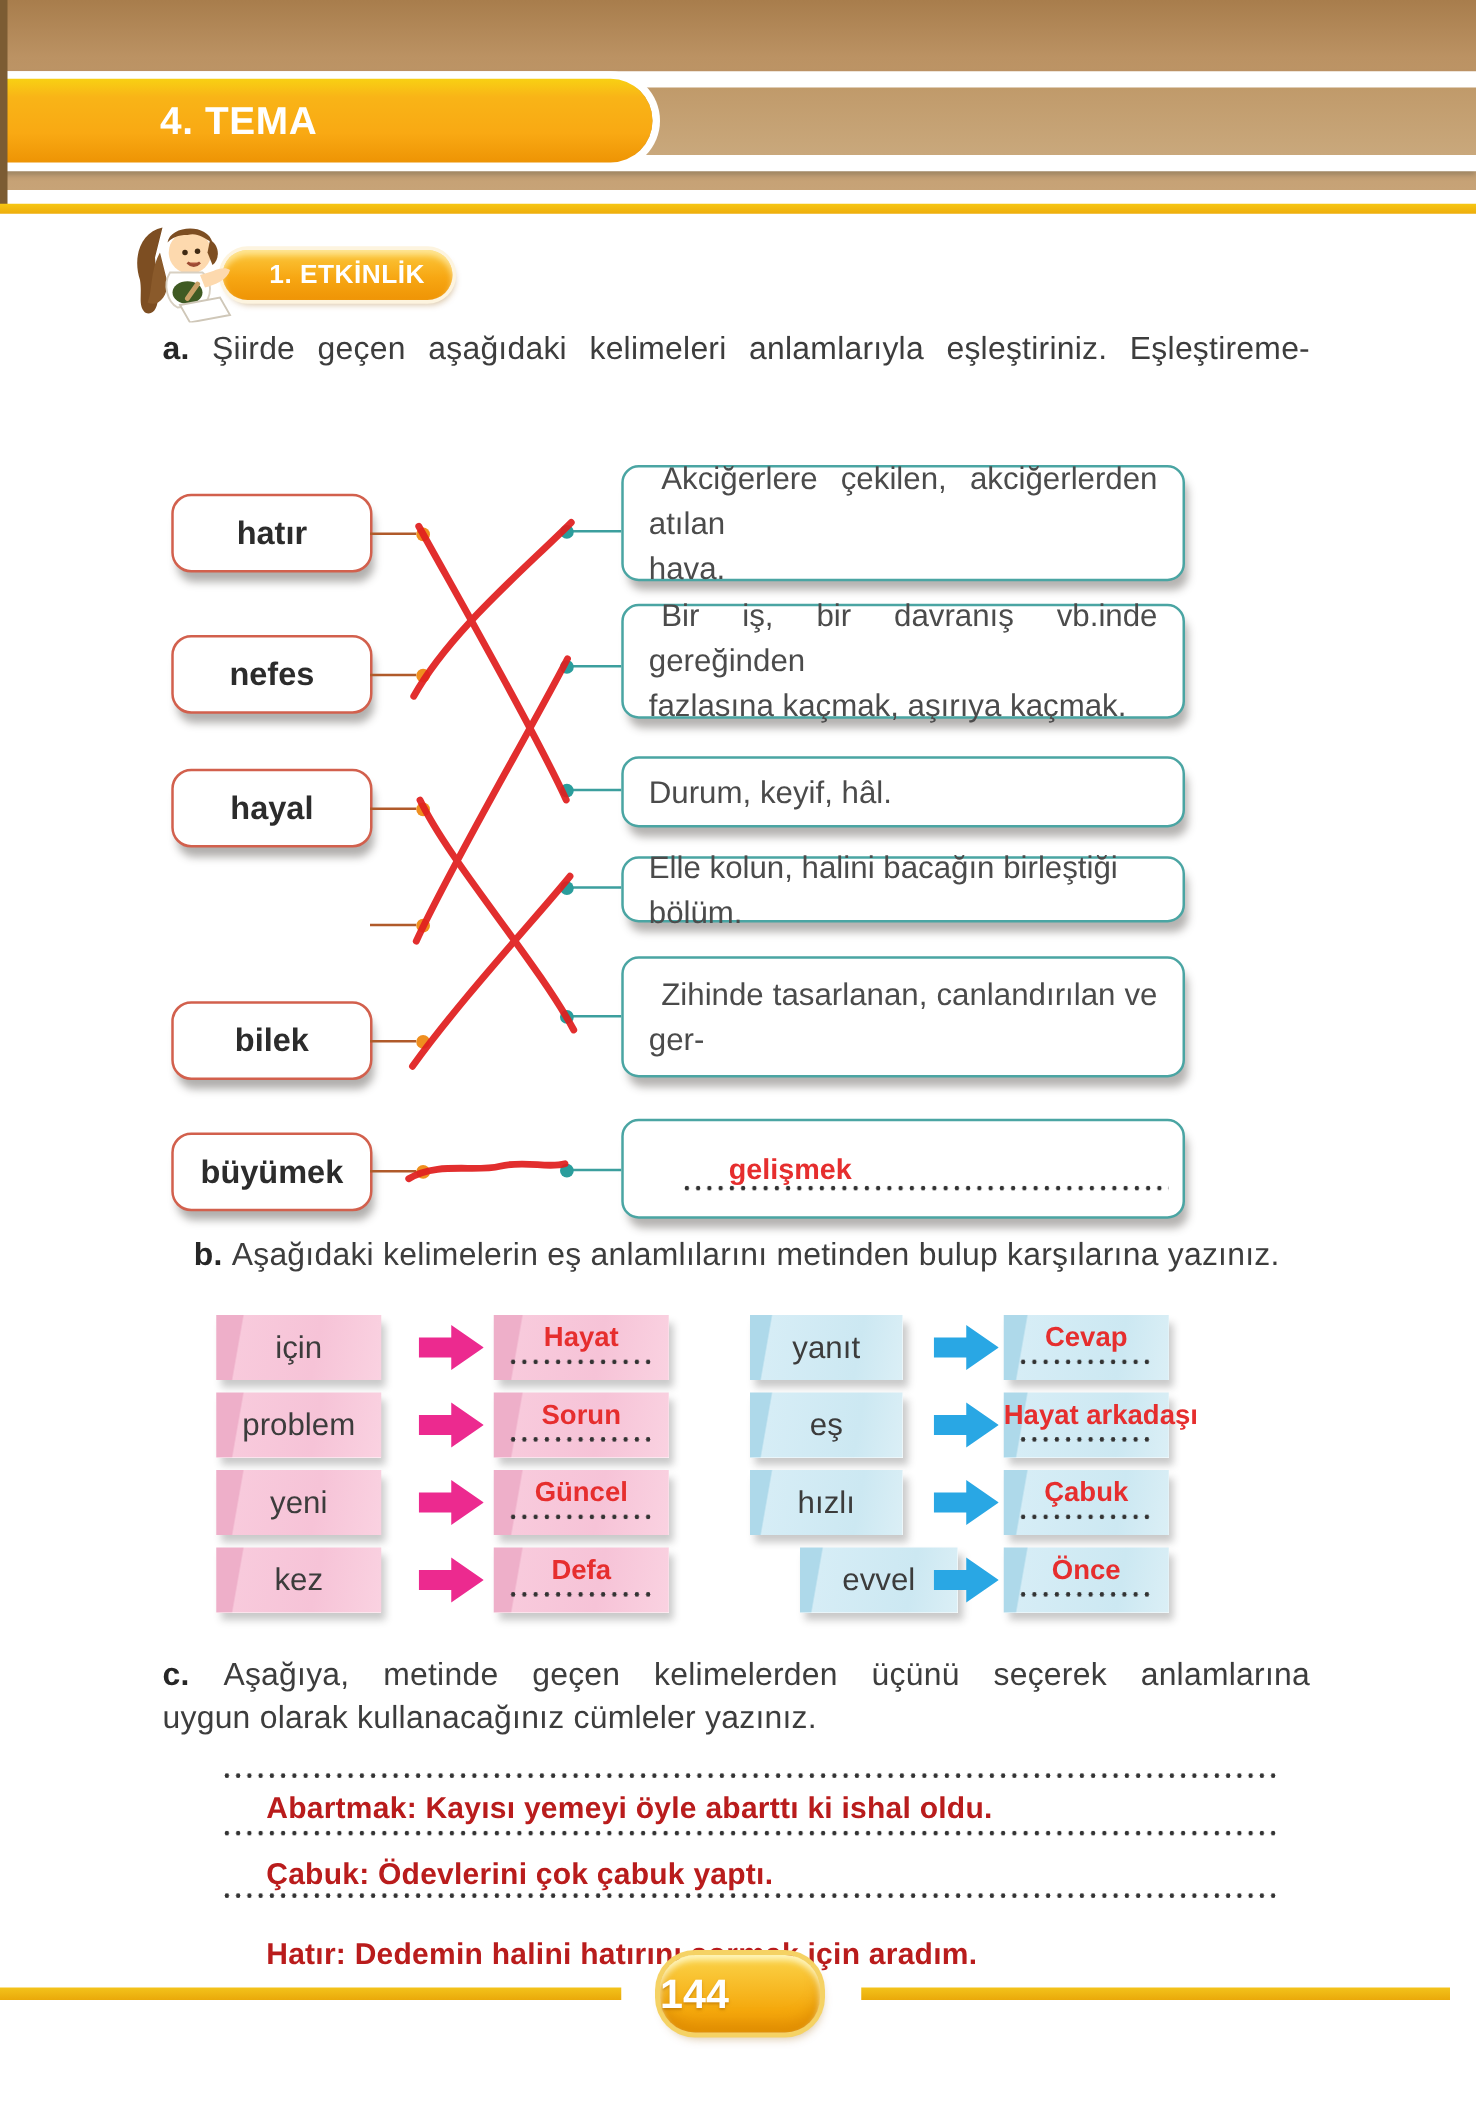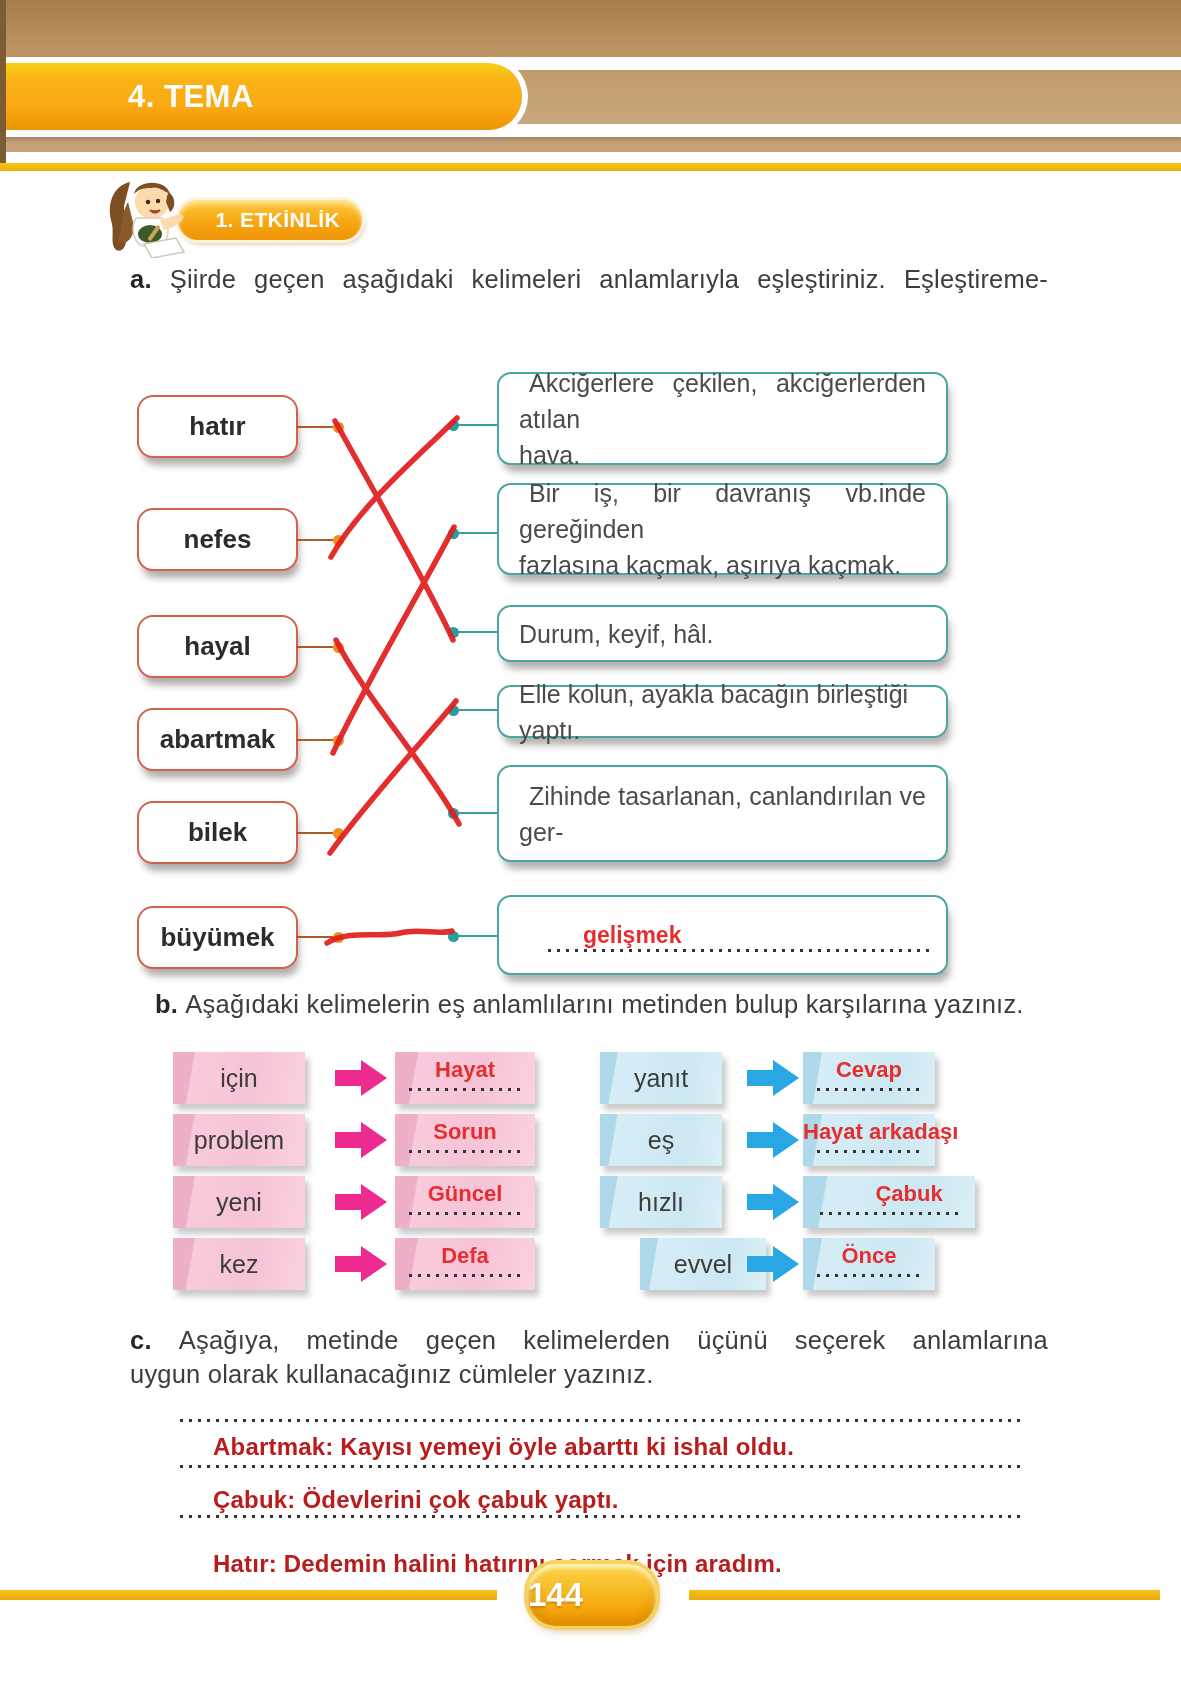--- a/index.html
+++ b/index.html
@@ -120,23 +120,20 @@
 
   <div class="word-box" style="top:395px;">
       <span>hatır</span>
     </div>
   <div class="word-box" style="top:508px;text-align:right;">
       <span>nefes</span>
     </div>
   <div class="word-box" style="top:615px;">
       <span>hayal</span>
     </div>
-  <div class="word-box" style="top:708px;">
-      <span>abartmak</span>
-    </div>
   <div class="word-box" style="top:801px;">
       <span>bilek</span>
     </div>
   <div class="word-box" style="top:906px;">
       <span>büyümek</span>
     </div>
 
   <div class="wline" style="left:296px;top:426px;width:37px;"></div>
     <div class="dot orange" style="left:333px;top:422px;"></div>
   <div class="wline" style="left:296px;top:539px;width:37px;"></div>
@@ -168,21 +165,21 @@
     <div>hava.</div>
   </div>
   <div class="def-box" style="top:483px;height:92px;">
     <div class="fl just">Bir iş, bir davranış vb.inde gereğinden</div>
     <div>fazlasına kaçmak, aşırıya kaçmak.</div>
   </div>
   <div class="def-box" style="top:605px;height:57px;">
     <div>Durum, keyif, hâl.</div>
   </div>
   <div class="def-box" style="top:685px;height:53px;">
-    <div>Elle kolun, ayakla bacağın birleştiği yaptı.</div>
+    <div>Elle kolun, halini bacağın birleştiği bölüm.</div>
   </div>
   <div class="def-box" style="top:765px;height:97px;">
     <div class="fl just">Zihinde tasarlanan, canlandırılan ve ger-</div>
   </div>
   <div class="def-box" style="top:895px;height:80px;"></div>
   <div class="box6-dots dots"></div>
   <div class="box6-ans">gelişmek</div>
 
   <svg class="marks" viewBox="0 0 1181 1683">
     <g stroke="#e01f1f" stroke-width="5.5" fill="none" stroke-linecap="round" opacity="0.93">
@@ -267,21 +264,21 @@
     </svg>
 
   <div class="note blue" style="left:803px;top:1052px;width:132px;">
       <span class="red-ans">Cevap</span>
       <span class="leader dots"></span>
     </div>
   <div class="note blue" style="left:803px;top:1114px;width:132px;">
       <span class="red-ans">Hayat arkadaşı</span>
       <span class="leader dots"></span>
     </div>
-  <div class="note blue" style="left:803px;top:1176px;width:132px;padding-left:40px;">
+  <div class="note blue" style="left:803px;top:1176px;width:132px;">
       <span class="red-ans">Çabuk</span>
       <span class="leader dots"></span>
     </div>
   <div class="note blue" style="left:803px;top:1238px;width:132px;">
       <span class="red-ans">Önce</span>
       <span class="leader dots"></span>
     </div>
 
   <div class="instr just" style="left:130px;top:1324px;width:918px;"><b>c.</b>&nbsp;<span>Aşağıya, metinde geçen kelimelerden üçünü seçerek anlamlarına</span></div>
   <div class="instr" style="left:130px;top:1358px;width:918px;"><span>uygun olarak kullanacağınız cümleler yazınız.</span></div>

